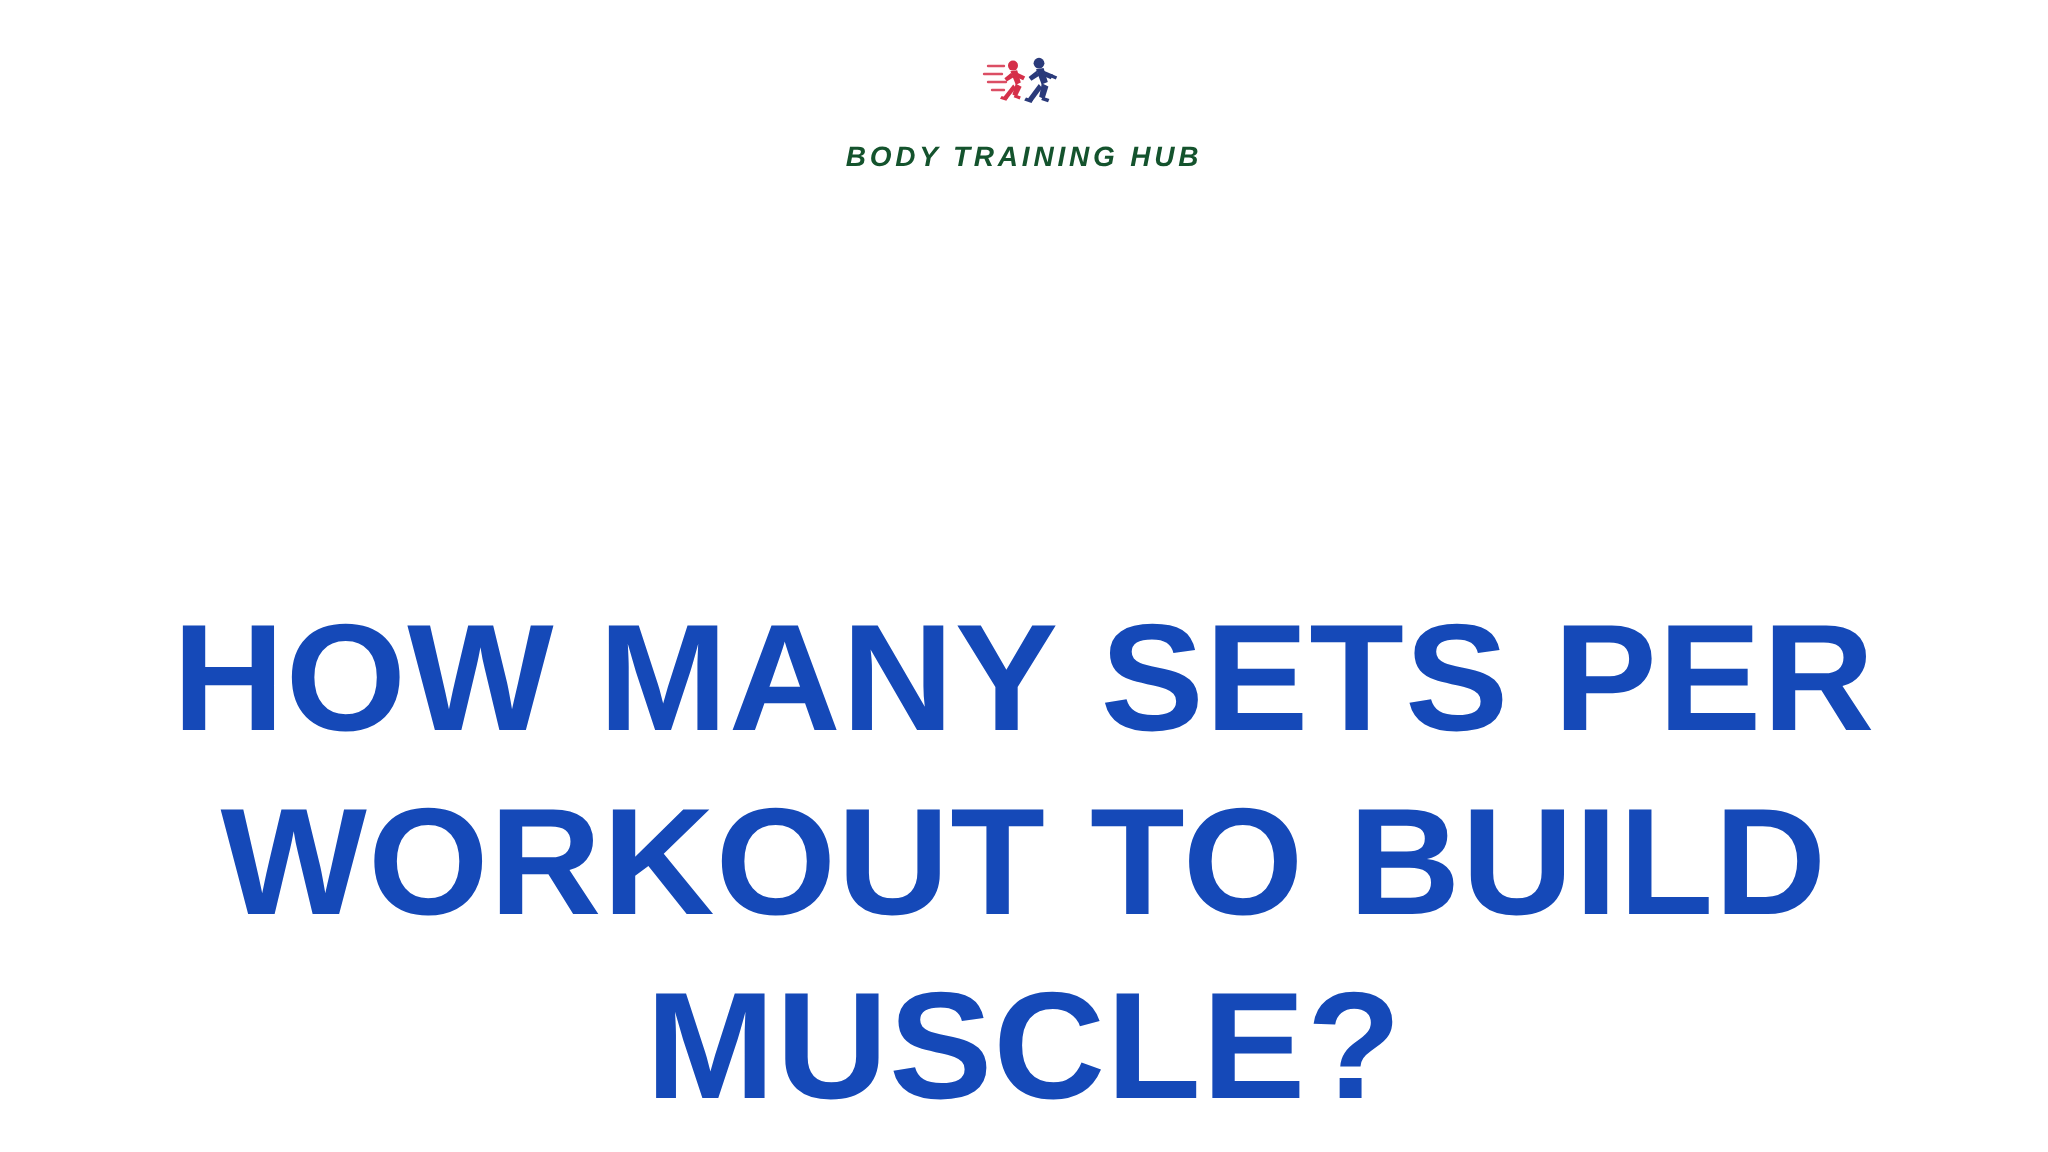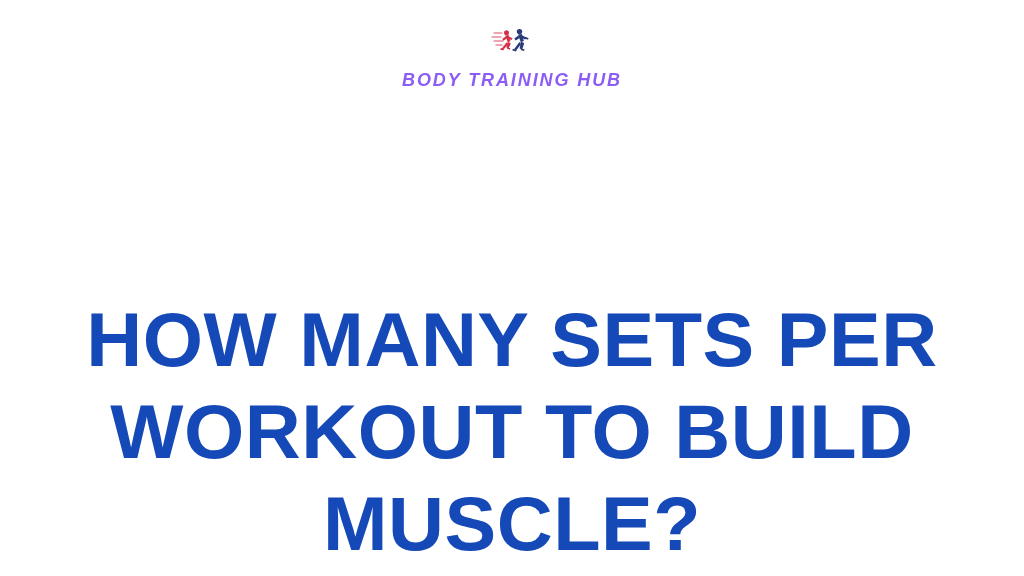--- a/index.html
+++ b/index.html
@@ -37,25 +37,25 @@
   .brand-mark {
     width: 46px;
     height: 36px;
     display: block;
     line-height: 0;
   }
 
   .brand-name {
     margin-top: 8px;
     font-family: "Liberation Sans", sans-serif;
-    font-size: 18px;
+    font-size: 14px;
     font-weight: bold;
     font-style: italic;
     letter-spacing: 1.9px;
-    color: #8b5cf6;
+    color: #14532d;
     white-space: nowrap;
     text-align: center;
   }
 
   
   .headline {
     position: absolute;
     top: 243px;
     left: 0;
     width: 1024px;

